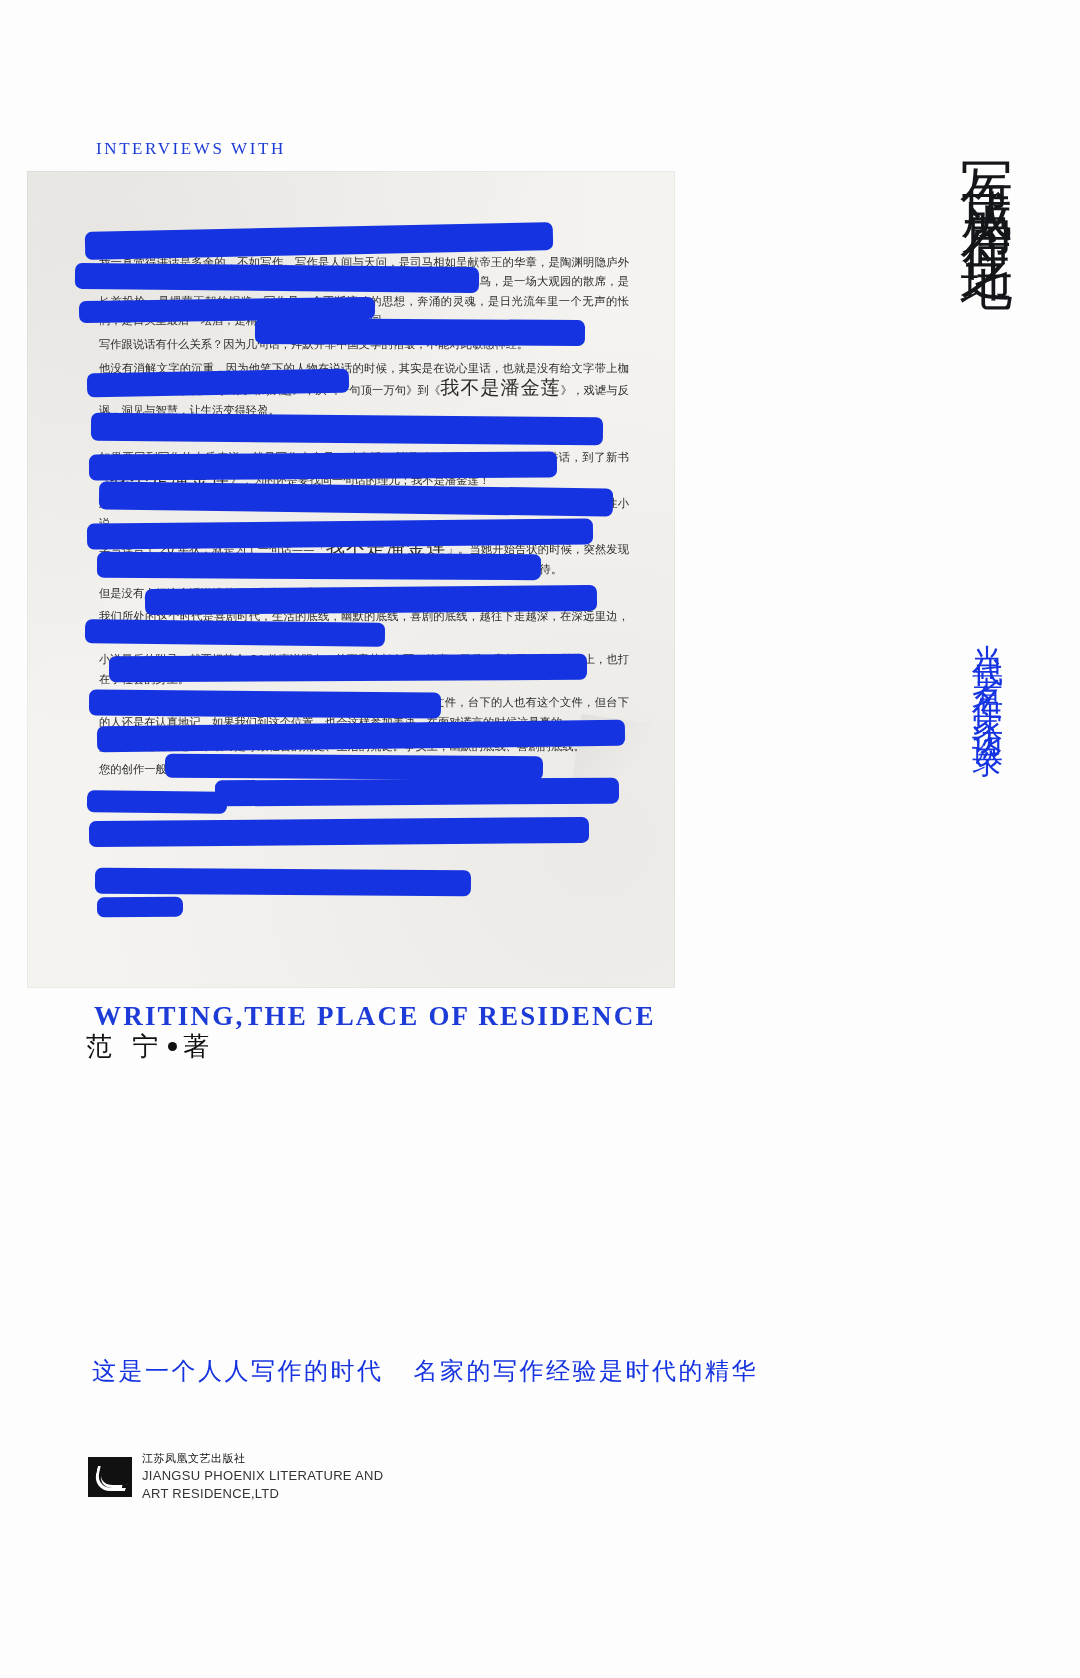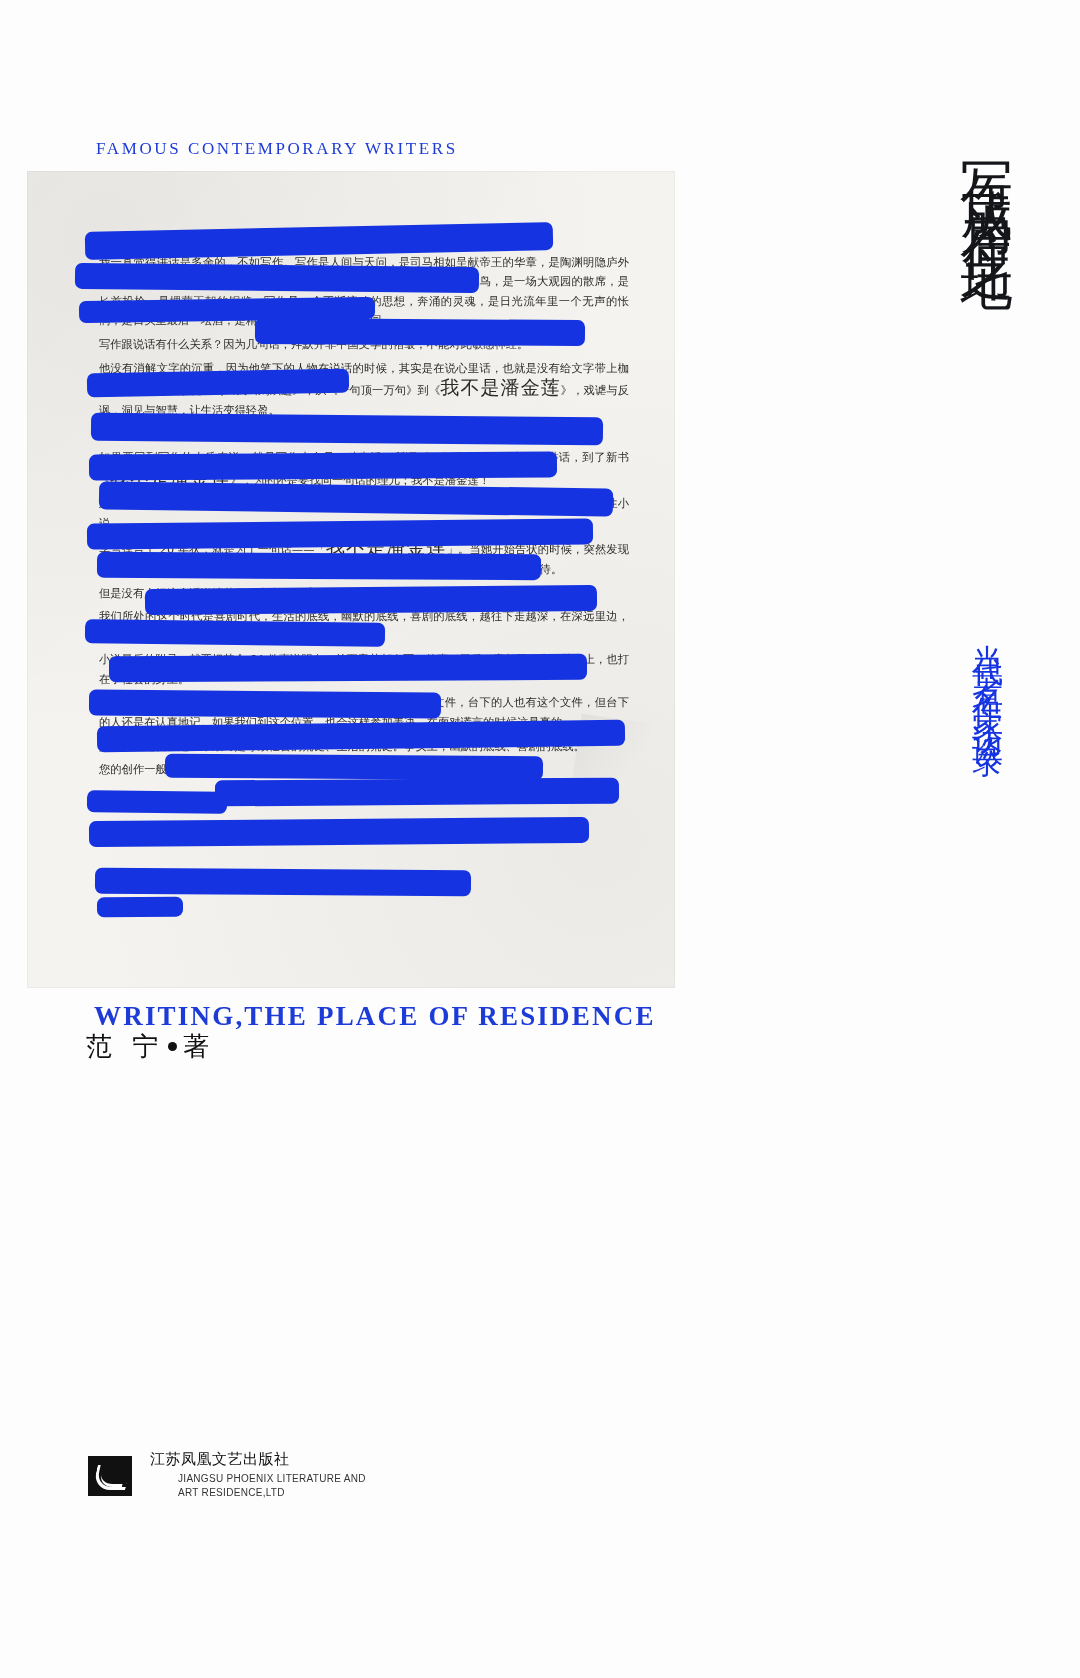--- a/index.html
+++ b/index.html
@@ -207,41 +207,40 @@
     left: 12px;
     top: 14px;
     width: 24px;
     height: 14px;
     border-bottom: 3px solid #fff;
     border-radius: 0 0 0 14px;
     transform: skewX(-12deg);
   }
   .pub-text { line-height: 1.25; }
   .pub-cn {
-    font-size: 15px;
+    font-size: 11px;
     color: #111;
     letter-spacing: 0.5px;
-    font-family: Liberation Mono, monospace;
-    margin-left: 8px;
+    font-family: Liberation Sans, sans-serif;
   }
   .pub-en {
-    font-size: 10px;
+    font-size: 13px;
     color: #333;
     letter-spacing: 0.3px;
     font-family: "Liberation Sans", sans-serif;
     margin-top: 2px;
-    margin-left: 36px;
   }
 </style>
 </head>
 <body>
 
 <div class="cover">
 
   <div class="eng-top">
+    <div>INTERVIEWS  WITH</div>
     <div>FAMOUS  CONTEMPORARY  WRITERS</div>
   </div>
 
   <div class="page-scan">
     <div class="scan-text" id="scan-text">
         <p>刘震云：我是中国说话最绕的作家？</p>
         <p>我一直觉得讲话是多余的，不如写作。写作是人间与天问，是司马相如呈献帝王的华章，是陶渊明隐庐外的秋菊，是杜甫眼角清泪，是文人肩底徐风，折起来的小诗，画角墨漾的花鸟，是一场大观园的散席，是匕首投枪，是埋葬王朝的铜鉴。写作是一个不断流动的思想，奔涌的灵魂，是日光流年里一个无声的怅惘，是日头里最后一坛酒，是精神的故乡，是文学的家园。</p>
         <p>写作跟说话有什么关系？因为几句话，拜默并非中国文学的褶皱，不能对此敏感神经。</p>
         <p>他没有消解文字的沉重，因为他笔下的人物在说话的时候，其实是在说心里话，也就是没有给文字带上枷锁的写作，从《手机》到《我叫刘跃进》，从《一句顶一万句》到《<span class="big">我不是潘金莲</span>》，戏谑与反讽，洞见与智慧，让生活变得轻盈。</p>
         <p>刘震云这几次，众口相传，有反应。</p>
@@ -284,20 +283,23 @@
 
   <div class="author">
     <span>范 宁</span><span class="dot"></span><span>著</span>
   </div>
 
   <div class="eng-title">WRITING,THE  PLACE  OF  RESIDENCE</div>
 
   <div class="v-title">写作成为居住之地</div>
   <div class="v-sub">当代著名作家访谈录</div>
 
+  <div class="tagline">
+    <span>这是一个人人写作的时代</span><span class="gap"></span><span>名家的写作经验是时代的精华</span>
+  </div>
 
   <div class="publisher">
     <div class="pub-mark"></div>
     <div class="pub-text">
       <div class="pub-cn">江苏凤凰文艺出版社</div>
       <div class="pub-en">JIANGSU PHOENIX LITERATURE AND</div>
       <div class="pub-en">ART RESIDENCE,LTD</div>
     </div>
   </div>
 

